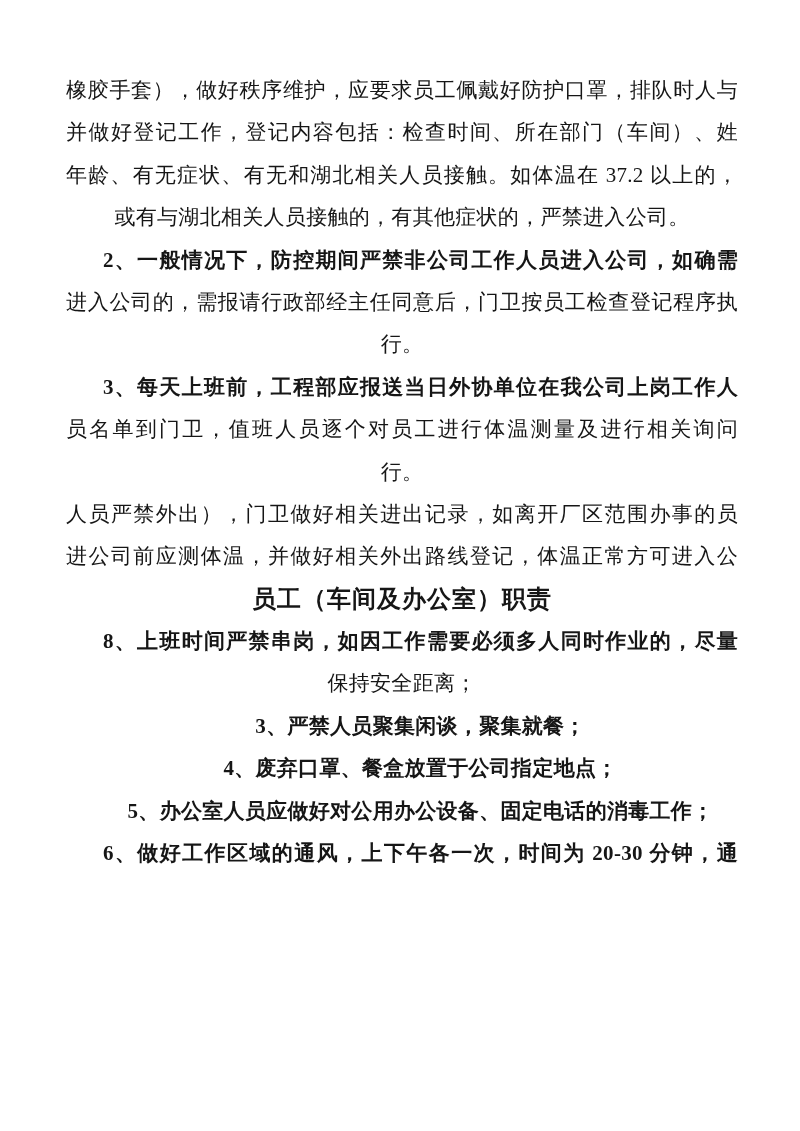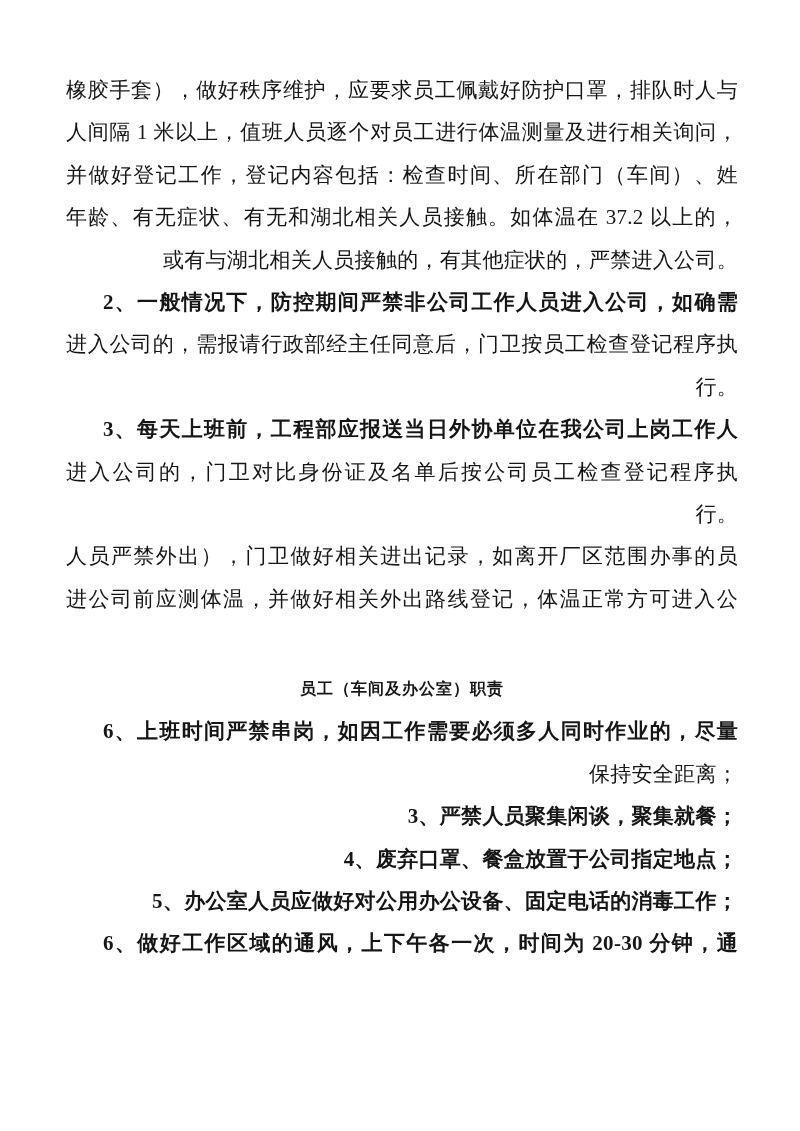--- a/index.html
+++ b/index.html
@@ -16,68 +16,66 @@
     padding: 69px 62px 0 66px;
     font-family: "Liberation Serif", "DejaVu Serif", serif;
     font-size: 21px;
     line-height: 42.4px;
     color: #161616;
     overflow: hidden;
   }
   .line {
     height: 42.4px;
     overflow: hidden;
-    text-align: right;
+    text-align: center;
     letter-spacing: 0.3px;
   }
   
   .just {
     text-align: justify;
     text-align-last: justify;
   }
   
   .ind {
     text-indent: 37px;
     font-weight: bold;
   }
   .heading {
     text-align: center;
     text-align-last: center;
     font-weight: bold;
-    font-size: 16px;
+    font-size: 24px;
     letter-spacing: 1px;
-    margin-top: 48px;
   }
 </style>
 </head>
 <body>
 
 <div class="page">
 
   <div class="line just">橡胶手套），做好秩序维护，应要求员工佩戴好防护口罩，排队时人与</div>
-  <div class="line just">人间隔 1 米以上，值班人员逐个对员工进行体温测量及进行相关询问，</div>
   <div class="line just">并做好登记工作，登记内容包括：检查时间、所在部门（车间）、姓名、</div>
   <div class="line just">年龄、有无症状、有无和湖北相关人员接触。如体温在 37.2 以上的，</div>
   <div class="line">或有与湖北相关人员接触的，有其他症状的，严禁进入公司。</div>
 
   <div class="line just ind">2、一般情况下，防控期间严禁非公司工作人员进入公司，如确需</div>
   <div class="line just">进入公司的，需报请行政部经主任同意后，门卫按员工检查登记程序执</div>
   <div class="line">行。</div>
 
   <div class="line just ind">3、每天上班前，工程部应报送当日外协单位在我公司上岗工作人</div>
-  <div class="line just">进入公司的，门卫对比身份证及名单后按公司员工检查登记程序执</div>
+  <div class="line just">员名单到门卫，值班人员逐个对员工进行体温测量及进行相关询问</div>
   <div class="line">行。</div>
 
   <div class="line just">人员严禁外出），门卫做好相关进出记录，如离开厂区范围办事的员工，</div>
   <div class="line just">进公司前应测体温，并做好相关外出路线登记，体温正常方可进入公司。</div>
 
   <div class="line heading">员工（车间及办公室）职责</div>
 
 
-  <div class="line just ind">6、上班时间严禁串岗，如因工作需要必须多人同时作业的，尽量</div>
+  <div class="line just ind">8、上班时间严禁串岗，如因工作需要必须多人同时作业的，尽量</div>
   <div class="line">保持安全距离；</div>
 
   <div class="line ind">3、严禁人员聚集闲谈，聚集就餐；</div>
 
   <div class="line ind">4、废弃口罩、餐盒放置于公司指定地点；</div>
 
   <div class="line ind">5、办公室人员应做好对公用办公设备、固定电话的消毒工作；</div>
 
   <div class="line just ind">6、做好工作区域的通风，上下午各一次，时间为 20-30 分钟，通</div>
 

